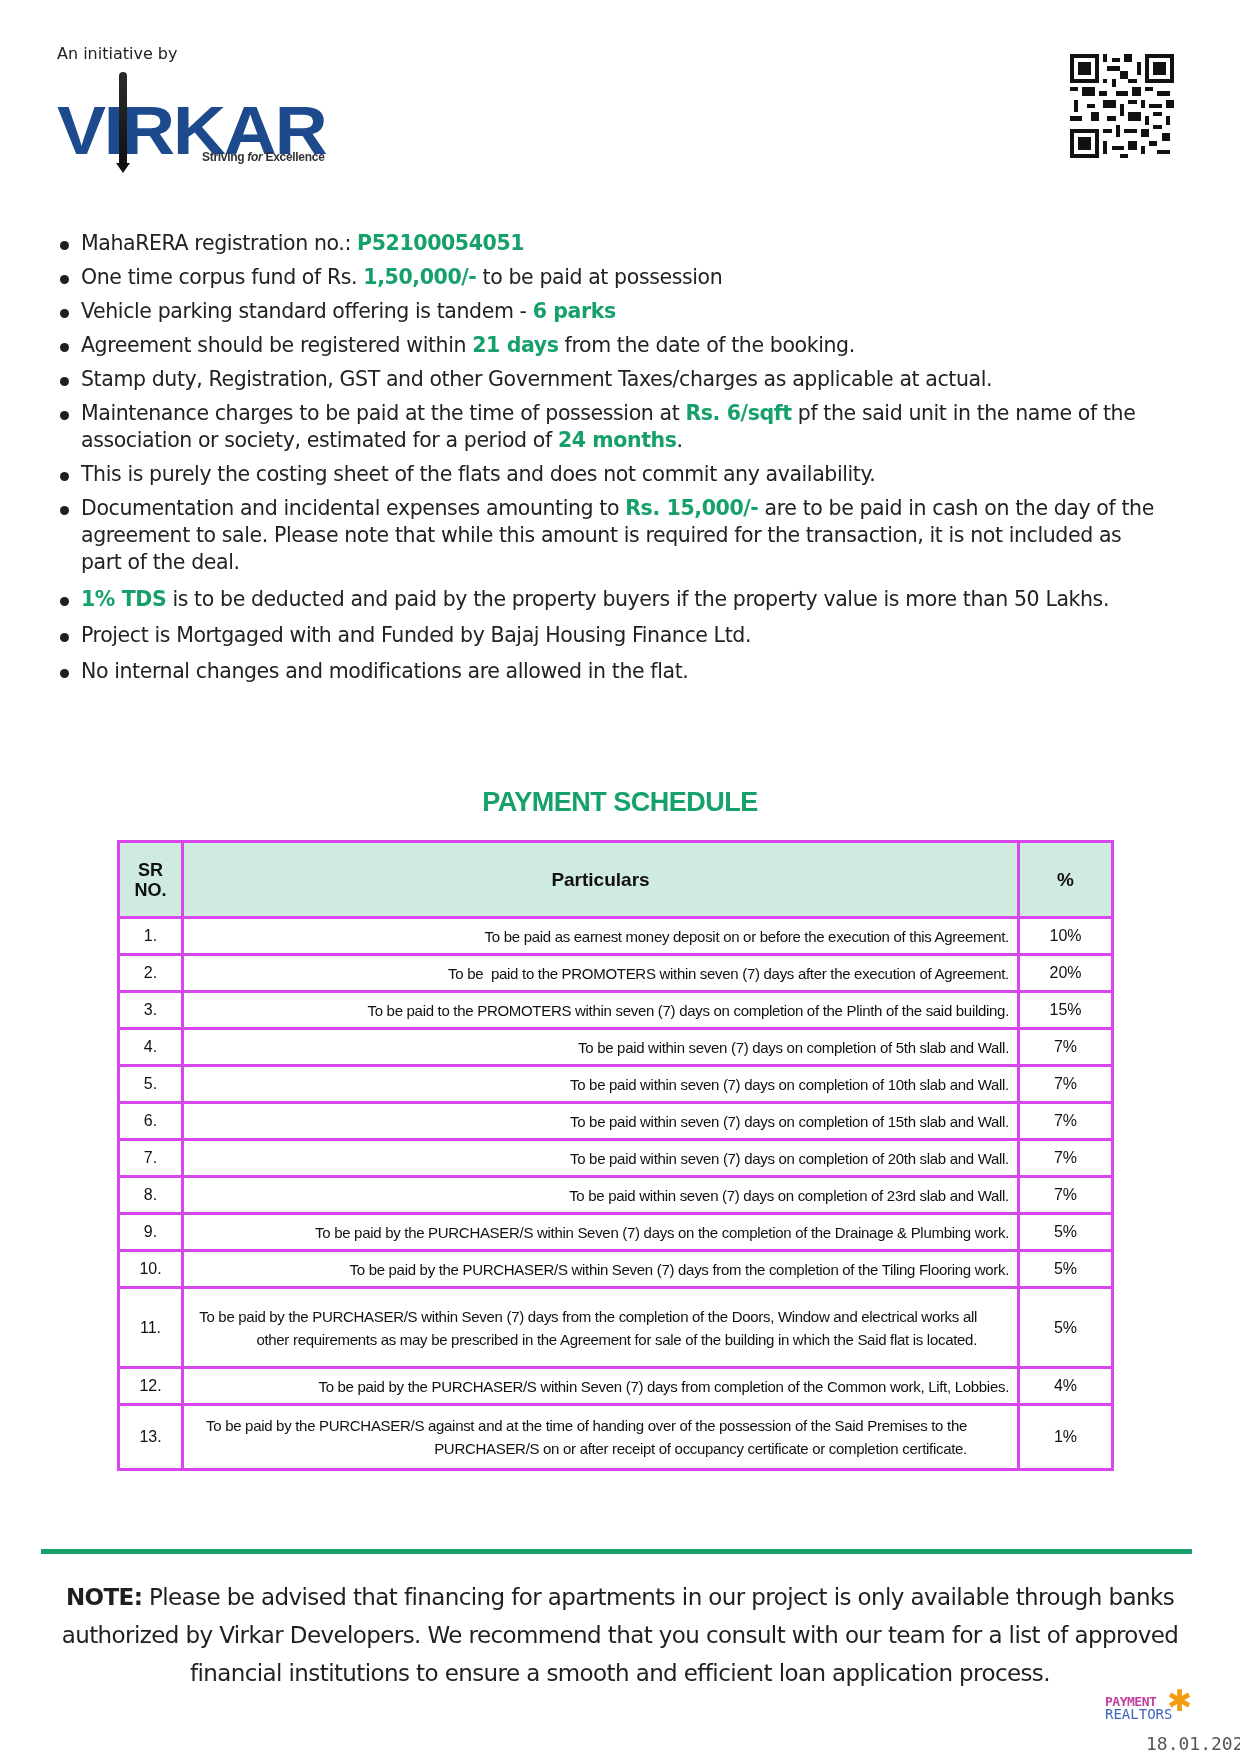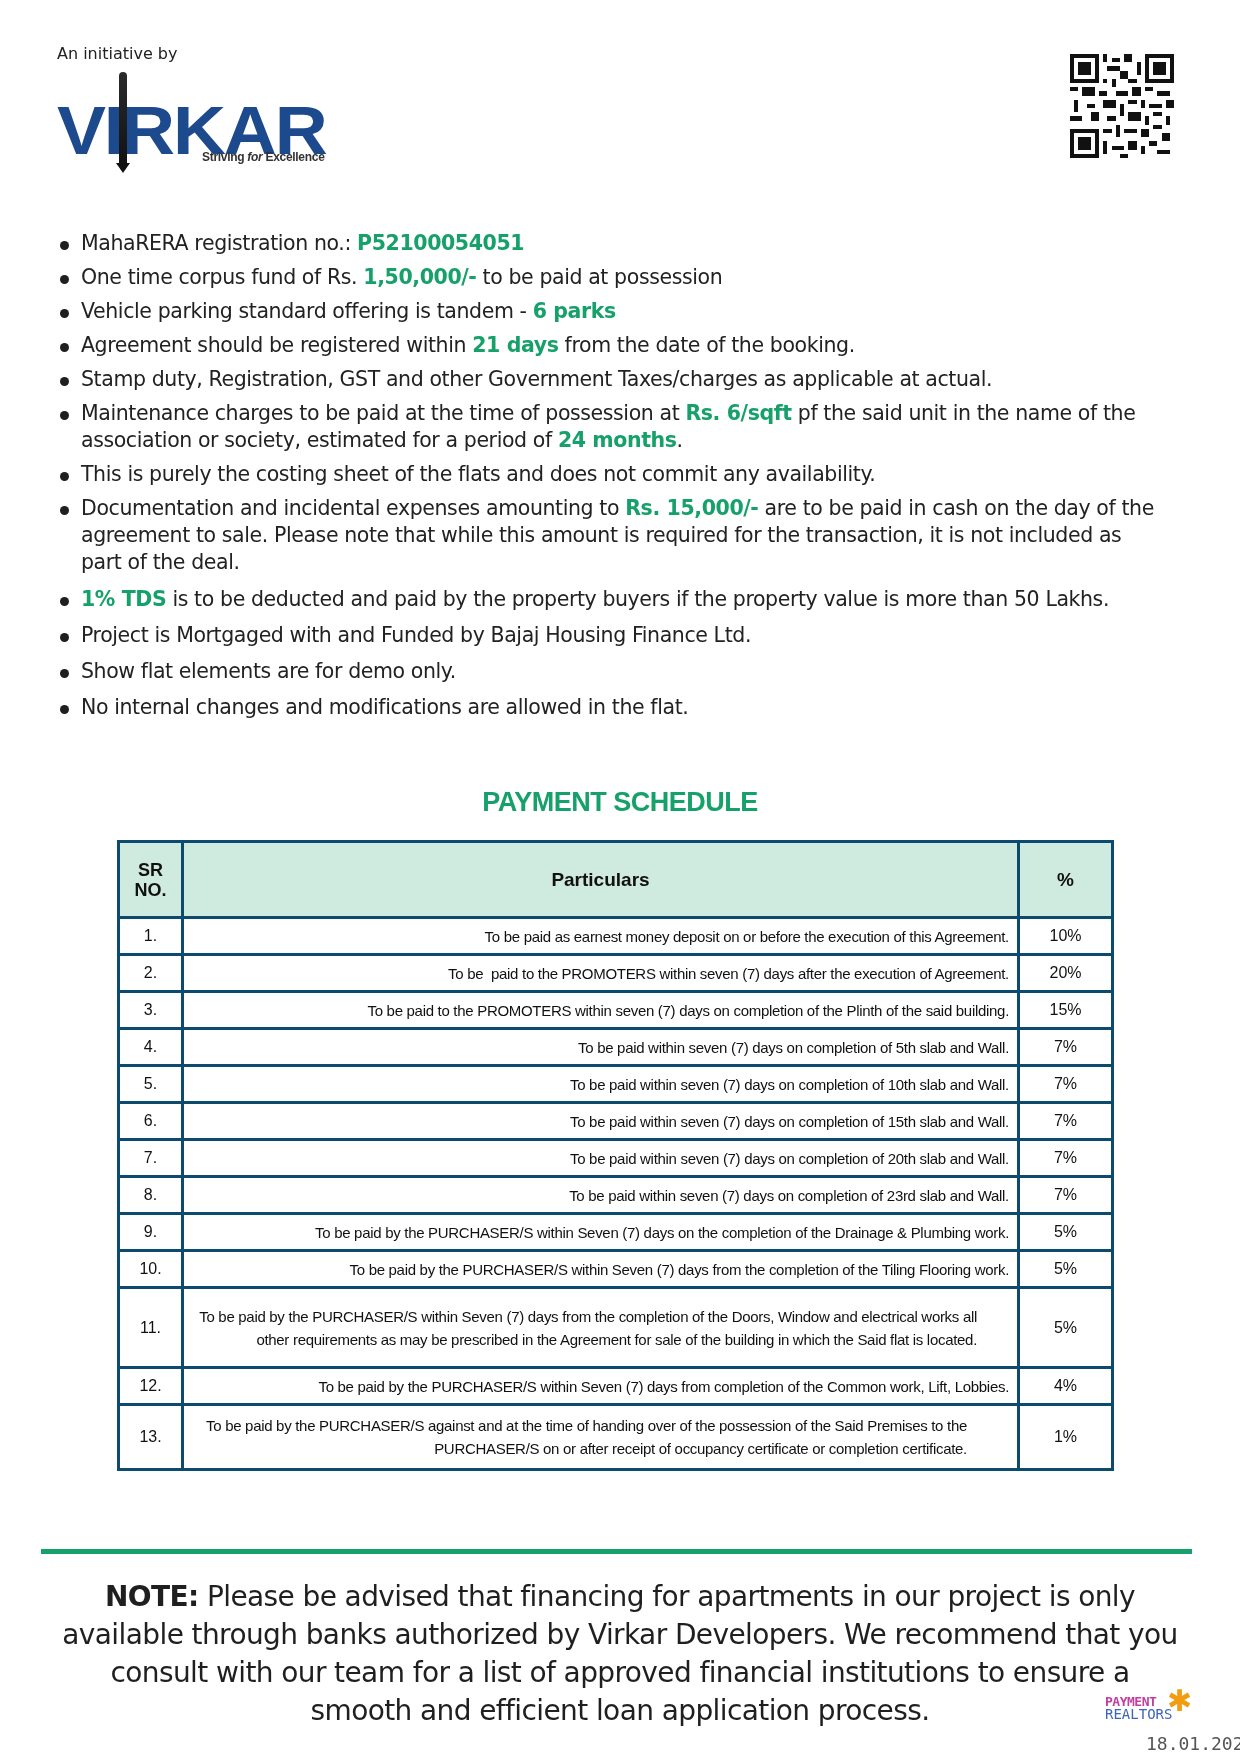--- a/index.html
+++ b/index.html
@@ -17,33 +17,33 @@
   .qr { position: absolute; left: 1070px; top: 53px; width: 104px; height: 106px; }
 
   .bullets { position: absolute; left: 60px; top: 230px; width: 1100px; margin: 0; padding: 0; list-style: none; font-family: "DejaVu Sans", sans-serif; font-size: 20.5px; color: #222; letter-spacing: -0.4px; }
   .bullets li { position: relative; padding-left: 21px; line-height: 27px; }
   .bullets li::before { content: ""; position: absolute; left: 0; top: 11px; width: 9px; height: 9px; border-radius: 50%; background: #1f1f1f; }
   .g { color: #16a06a; font-weight: 700; }
 
   .schedule-title { position: absolute; left: 0; width: 1240px; top: 787px; text-align: center; font-family: "Liberation Sans", sans-serif; font-weight: 700; font-size: 27px; color: #16a06a; letter-spacing: -0.5px; }
 
   table.sched { position: absolute; left: 117px; top: 840px; width: 997px; border-collapse: collapse; font-family: "Liberation Sans", sans-serif; font-size: 15px; color: #111; }
-  table.sched td, table.sched th { border: 3px solid #0c4a6e; padding: 0; }
+  table.sched td, table.sched th { border: 3px solid #d946ef; padding: 0; }
   table.sched th { background: #cfeadf; font-weight: 700; font-size: 19px; height: 73px; }
   table.sched th.sr { width: 61px; font-size: 18px; line-height: 20px; }
   table.sched th.pct { width: 91px; }
   table.sched td.sr, table.sched td.pct { text-align: center; font-size: 16px; }
   table.sched td.part { padding: 0 8px; line-height: 23px; letter-spacing: -0.3px; text-align: right; }
   table.sched tr.r1 td { height: 34px; }
   table.sched tr.r3 td { height: 77px; }
   table.sched tr.r2 td { height: 62px; }
 
   .divider { position: absolute; left: 41px; top: 1549px; width: 1151px; height: 5px; background: #16a06a; }
 
-  .note { position: absolute; left: 60px; top: 1578px; width: 1120px; text-align: center; font-family: "DejaVu Sans", sans-serif; font-size: 28px; line-height: 38px; color: #1f1f1f; letter-spacing: -0.6px; }
+  .note { position: absolute; left: 60px; top: 1578px; width: 1120px; text-align: center; font-family: "DejaVu Sans", sans-serif; font-size: 23px; line-height: 38px; color: #1f1f1f; letter-spacing: -0.6px; }
   .note b { font-weight: 700; }
 
   .purple { position: absolute; left: 1105px; top: 1686px; width: 96px; height: 40px; }
   .purple .p1 { position: absolute; left: 0; top: 8px; font-family: "DejaVu Sans Mono", monospace; font-weight: 700; font-size: 13px; color: #c23fa0; letter-spacing: -0.5px; }
   .purple .p2 { position: absolute; left: 0; top: 20px; font-family: "DejaVu Sans Mono", monospace; font-size: 14px; color: #3e63b8; letter-spacing: 0; }
   .purple .star { position: absolute; left: 62px; top: 0; font-size: 30px; line-height: 1; color: #f39c12; }
   .date { position: absolute; left: 1146px; top: 1733px; font-family: "DejaVu Sans Mono", monospace; font-size: 18px; color: #555; }
 </style>
 </head>
 <body>
@@ -119,21 +119,20 @@
   <li><span>MahaRERA registration no.: </span><span class="g">P52100054051</span></li>
   <li style="margin-top:7px"><span>One time corpus fund of Rs. </span><span class="g">1,50,000/-</span><span> to be paid at possession</span></li>
   <li style="margin-top:7px"><span>Vehicle parking standard offering is tandem - </span><span class="g">6 parks</span></li>
   <li style="margin-top:7px"><span>Agreement should be registered within </span><span class="g">21 days</span><span> from the date of the booking.</span></li>
   <li style="margin-top:7px"><span>Stamp duty, Registration, GST and other Government Taxes/charges as applicable at actual.</span></li>
   <li style="margin-top:7px"><span>Maintenance charges to be paid at the time of possession at </span><span class="g">Rs. 6/sqft</span><span> pf the said unit in the name of the association or society, estimated for a period of </span><span class="g">24 months</span><span>.</span></li>
   <li style="margin-top:7px"><span>This is purely the costing sheet of the flats and does not commit any availability.</span></li>
   <li style="margin-top:7px"><span>Documentation and incidental expenses amounting to </span><span class="g">Rs. 15,000/-</span><span> are to be paid in cash on the day of the agreement to sale. Please note that while this amount is required for the transaction, it is not included as part of the deal.</span></li>
   <li style="margin-top:10px"><span class="g">1% TDS</span><span> is to be deducted and paid by the property buyers if the property value is more than 50 Lakhs.</span></li>
   <li style="margin-top:9px"><span>Project is Mortgaged with and Funded by Bajaj Housing Finance Ltd.</span></li>
-  <li style="margin-top:9px"><span>Show flat elements are for demo only.</span></li>
   <li style="margin-top:9px"><span>No internal changes and modifications are allowed in the flat.</span></li>
 </ul>
 
 <div class="schedule-title">PAYMENT SCHEDULE</div>
 
 <table class="sched">
   <thead>
     <tr>
       <th class="sr"><span style="display:inline-block;width:34px;">SR NO.</span></th>
       <th>Particulars</th>

